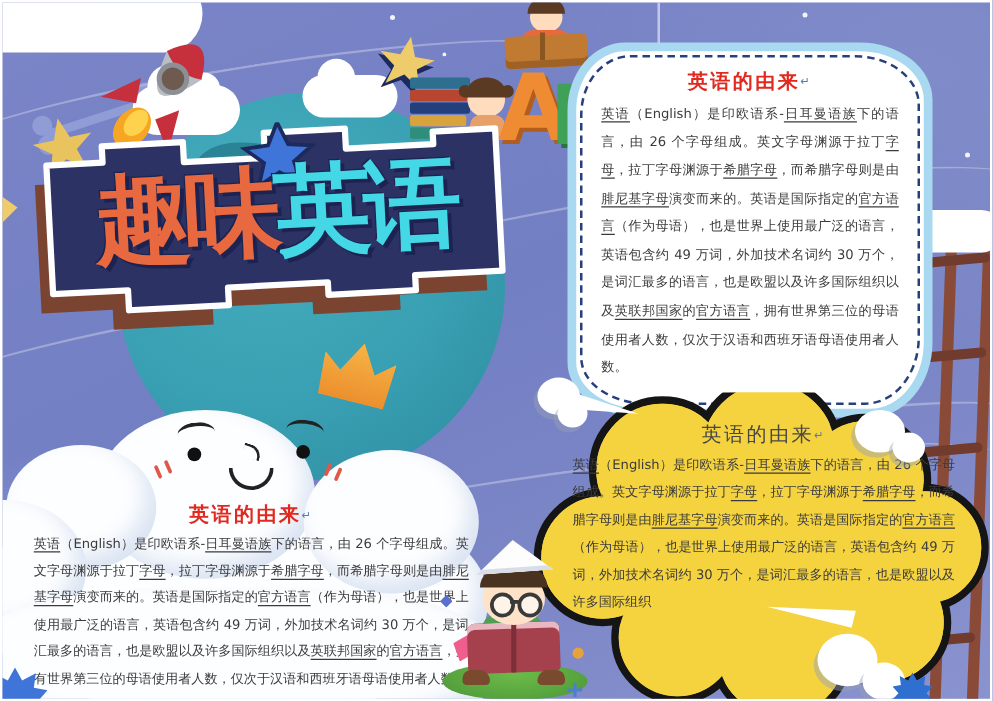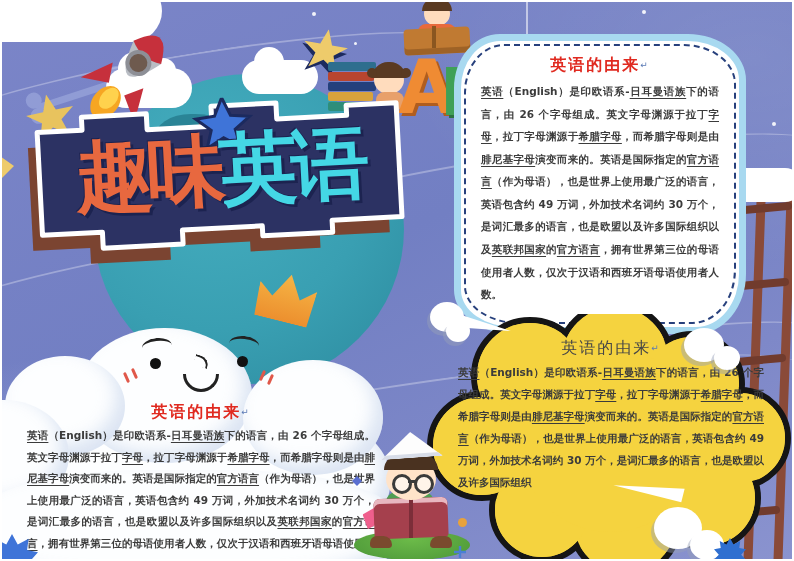--- a/index.html
+++ b/index.html
@@ -31,21 +31,21 @@
     position:absolute;left:452px;top:32px;width:292px;height:300px;z-index:5;
     background:#fff;border:7px solid #a8d9f0;box-sizing:border-box;
     border-radius:46px 58px 50px 60px/54px 46px 60px 44px;
   }
   .panel-blue .dash{position:absolute;inset:3px;border:2px dashed #27407c;pointer-events:none;
     border-radius:40px 52px 44px 54px/48px 40px 54px 38px;}
   .panel-title{margin:14px 0 4px;text-align:center;font-size:16px;letter-spacing:2px;font-weight:700;}
   .red{color:#e02a20;}
   .gray-title{color:#474747;font-weight:500;}
   .ret{font-size:9px;color:#5a7ab5;font-weight:400;vertical-align:2px;}
-  .body-text{font-size:10.5px;font-weight:700;color:#3b3b3b;line-height:2.15;text-align:justify;}
+  .body-text{font-size:10.5px;font-weight:400;color:#3b3b3b;line-height:2.15;text-align:justify;}
   .body-text .u{text-decoration:underline;text-underline-offset:3px;}
   .panel-blue .body-text{padding:0 20px;}
   
   .cloud-panel{position:absolute;left:-45px;top:318px;width:480px;height:260px;z-index:6;}
   .cp{position:absolute;background:#fdfeff;border-radius:50%;box-shadow:inset -8px -10px 18px rgba(176,196,226,.45);}
   .face{position:absolute;z-index:2;}
   .brow{position:absolute;width:30px;height:14px;border-top:3px solid #222;border-radius:50% 50% 0 0;}
   .eye{position:absolute;width:11px;height:11px;background:#111;border-radius:50%;}
   .squig{position:absolute;width:13px;height:9px;border:2px solid #222;border-left:none;border-bottom:none;border-radius:0 10px 0 0;transform:rotate(18deg);}
   .mouth{position:absolute;width:30px;height:15px;border:3px solid #222;border-top:none;border-radius:0 0 26px 26px;}

